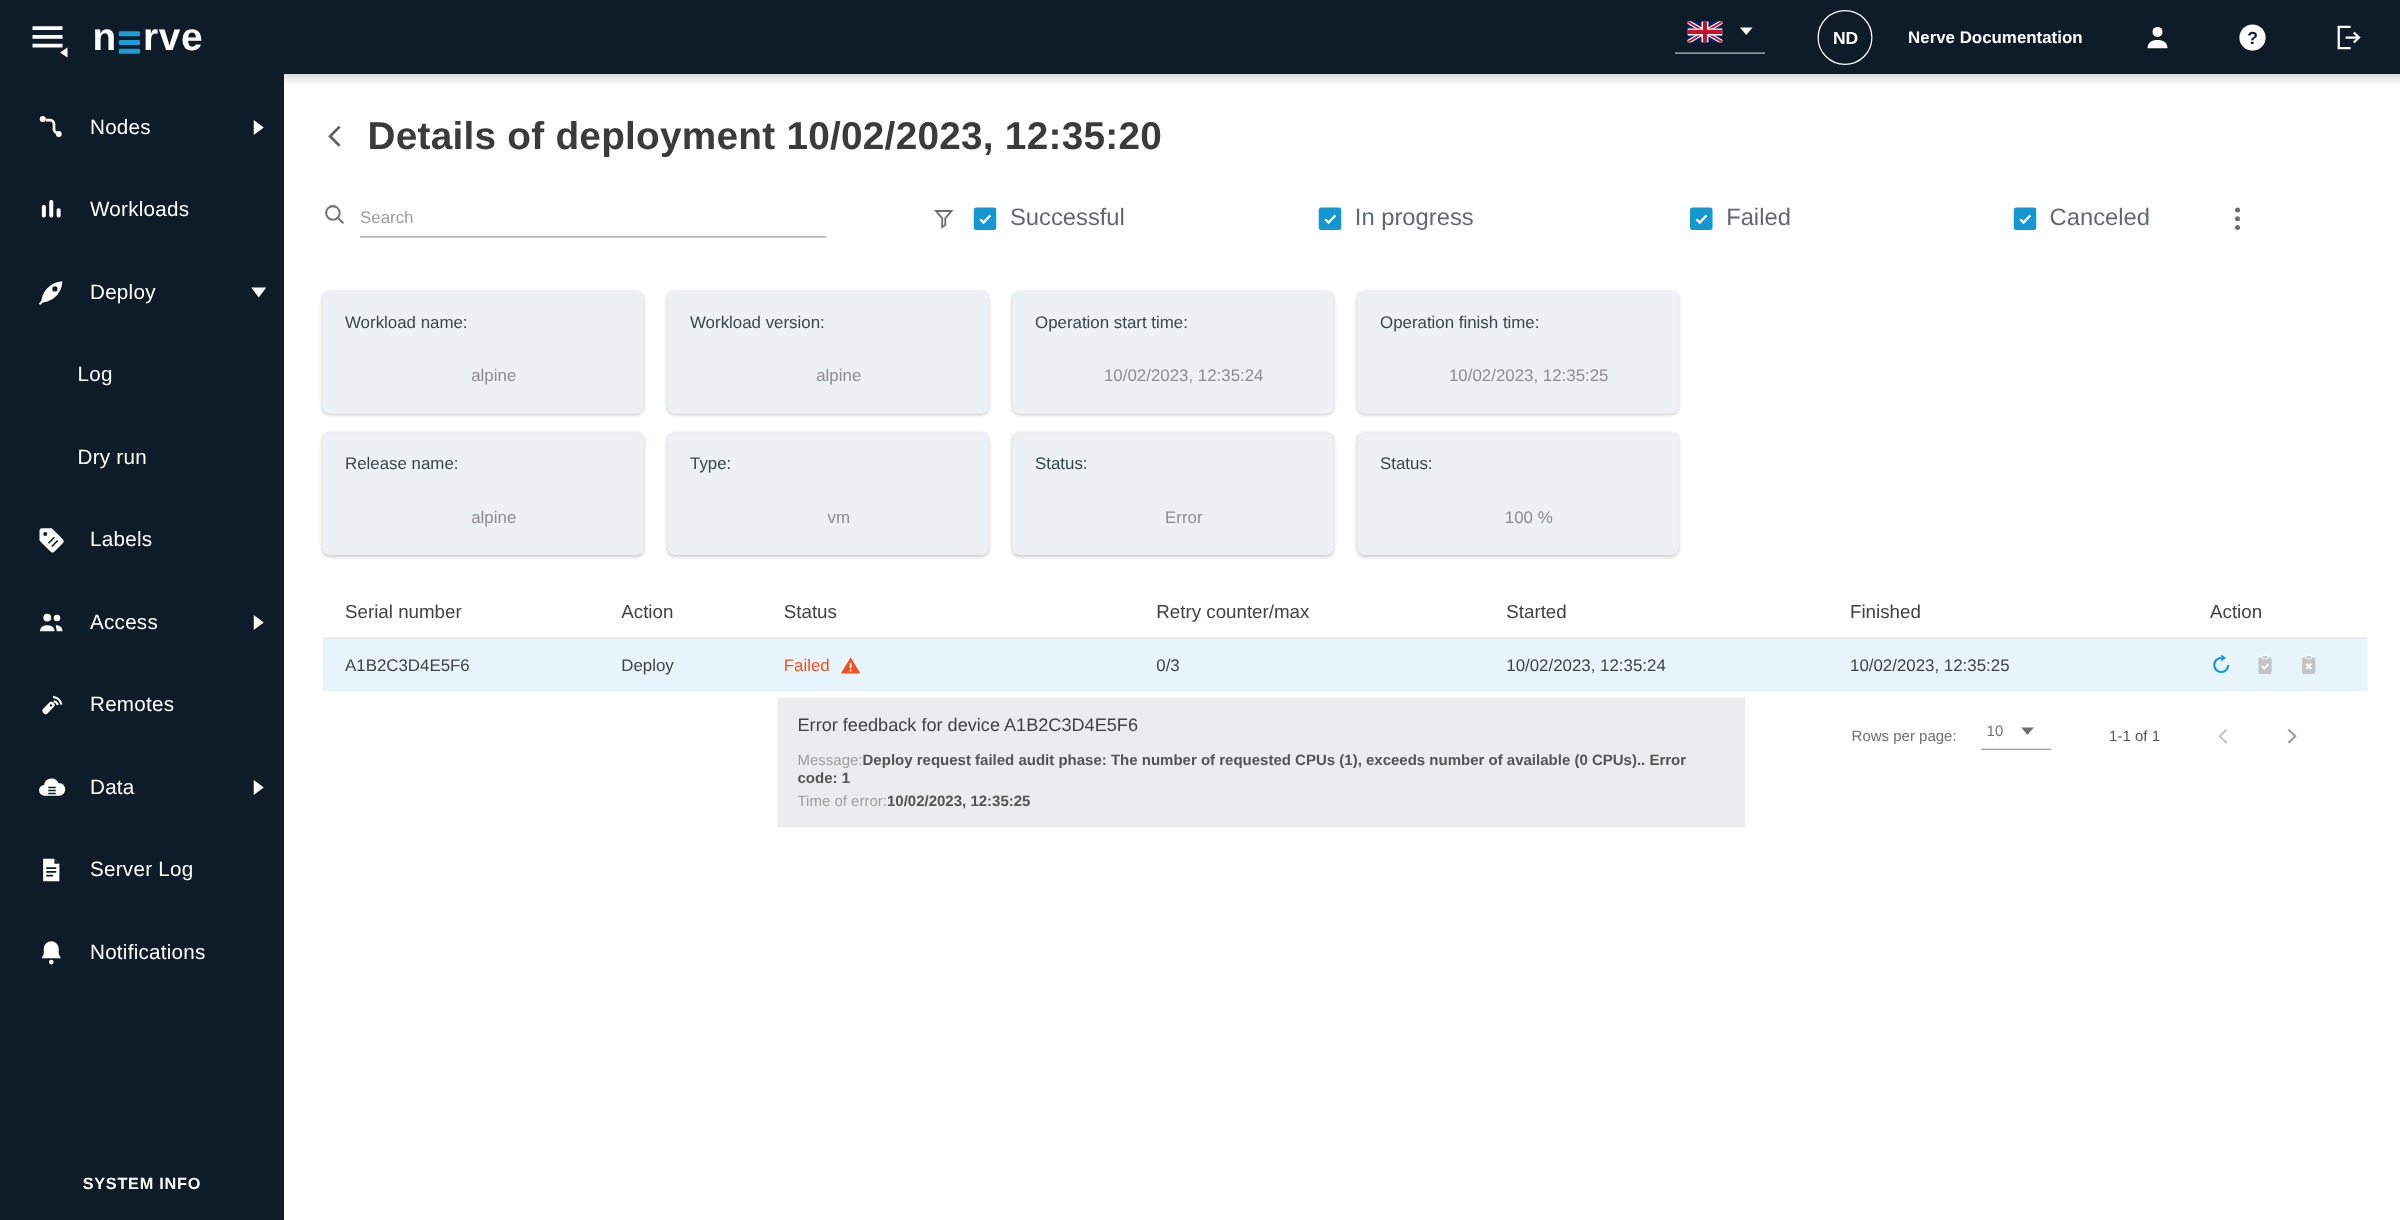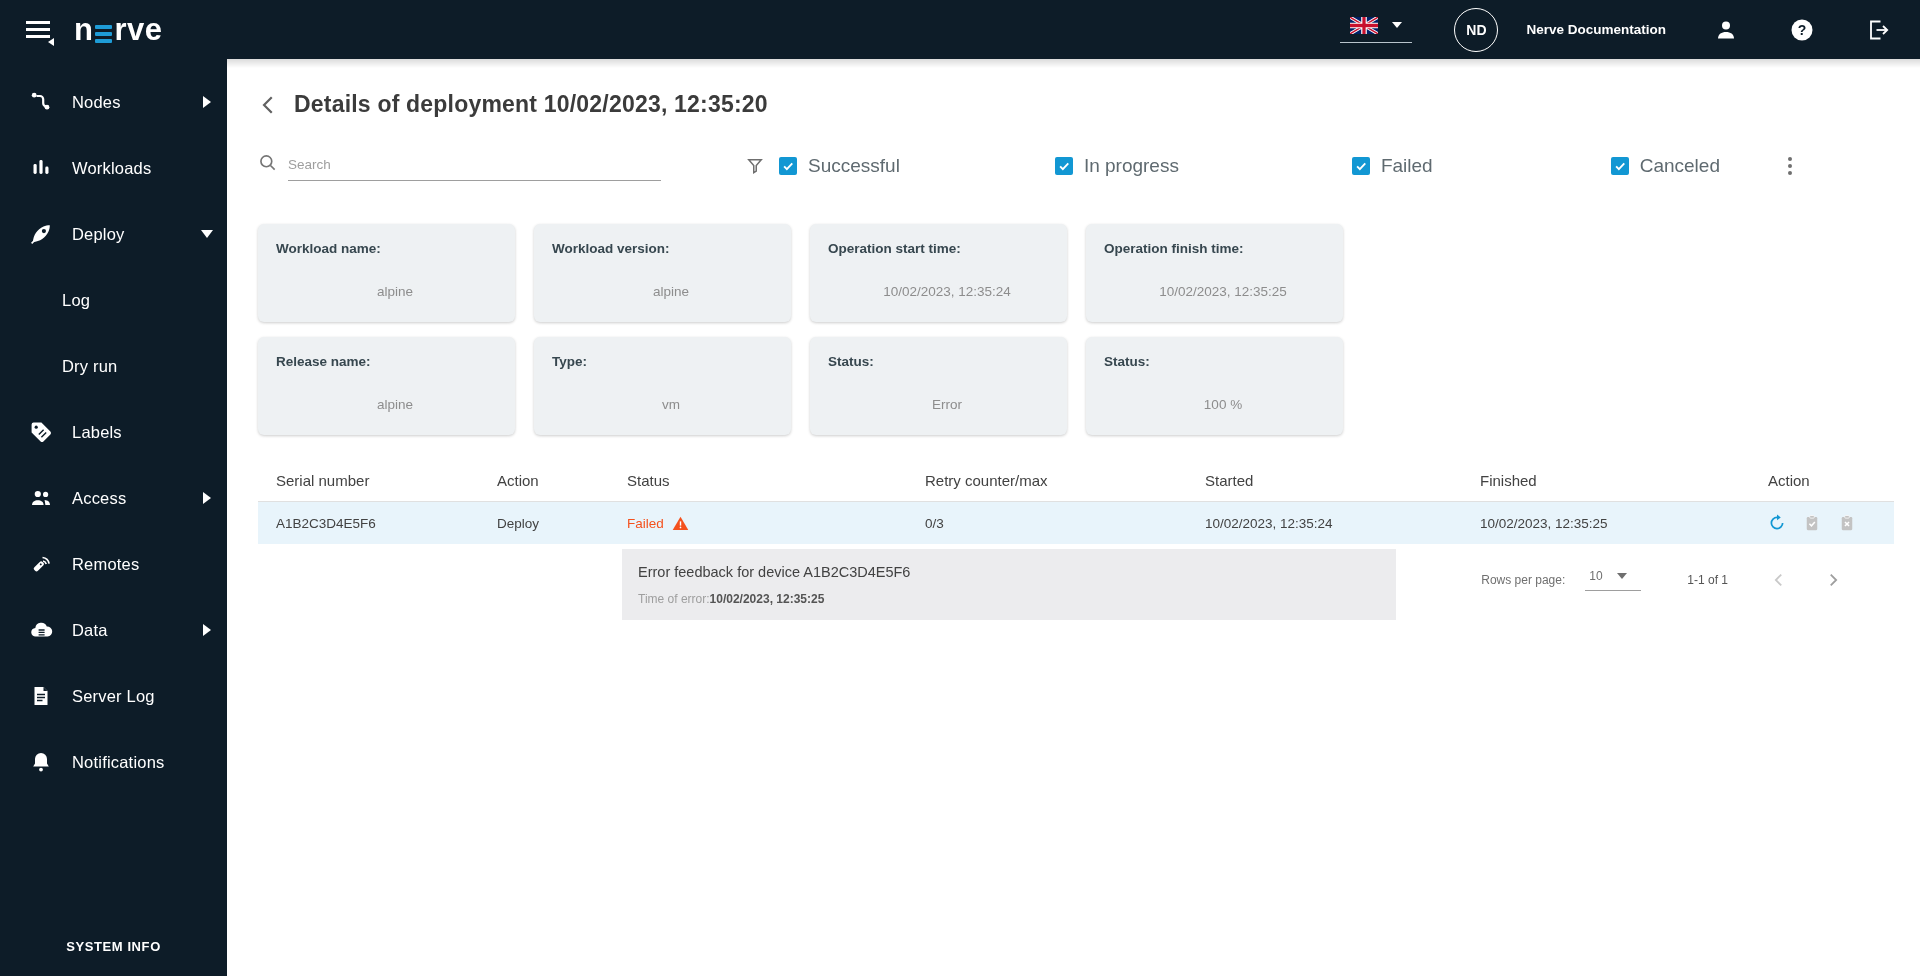--- a/index.html
+++ b/index.html
@@ -45,21 +45,21 @@
     font-size: 13px; font-weight: 700; letter-spacing: .6px; cursor: pointer; }
 
   
   .main { margin-left: 227px; margin-top: 59px; position: relative; height: 917px;
     padding-left: 31px; overflow: hidden; }
   .main::before { content: ""; position: absolute; top: 0; left: 0; right: 0; height: 9px;
     background: linear-gradient(to bottom, rgba(0,0,0,.14), rgba(0,0,0,0)); pointer-events: none; }
 
   .title-row { display: flex; align-items: center; gap: 14px; margin-top: 32px; }
   .back-btn { width: 22px; height: 22px; cursor: pointer; flex: none; }
-  .page-title { font-size: 23px; font-weight: 700; color: #3b3b3b; letter-spacing: .2px; }
+  .page-title { font-size: 31px; font-weight: 700; color: #3b3b3b; letter-spacing: .2px; }
 
   .filter-row { display: flex; align-items: center; margin-top: 30px; height: 36px; }
   .search-wrap { display: flex; align-items: flex-end; width: 403px; }
   .search-icon { width: 20px; height: 20px; margin-right: 10px; margin-bottom: 8px; }
   .search-field { flex: 1; border: none; border-bottom: 1px solid #9e9e9e; background: transparent;
     font-size: 13.5px; color: #424242; padding: 6px 0 8px; outline: none;
     font-family: "Liberation Sans", sans-serif; }
   .search-field::placeholder { color: #9e9e9e; }
   .funnel { width: 20px; height: 20px; margin-left: 84px; margin-right: 14px; cursor: pointer; }
   .cb-group { display: flex; align-items: center; cursor: pointer; }
@@ -68,21 +68,21 @@
   .cb-label { margin-left: 11px; font-size: 19px; color: #5f6a70; }
   .gap1 { margin-left: 0; } .gap2 { margin-left: 155px; } .gap3 { margin-left: 173px; } .gap4 { margin-left: 178px; }
   .kebab { margin-left: 60px; width: 20px; height: 22px; cursor: pointer; display: flex;
     flex-direction: column; align-items: center; justify-content: center; gap: 3px; }
   .kebab i { width: 4px; height: 4px; border-radius: 50%; background: #6f6f6f; }
 
   .cards { margin-top: 40px; display: grid; grid-template-columns: repeat(4, 257px);
     column-gap: 19px; row-gap: 15px; width: 1085px; }
   .card { height: 98px; background: #eef1f3; border-radius: 6px; position: relative;
     box-shadow: 0 1px 3px rgba(0,0,0,.2); padding: 17px 18px; }
-  .card-label { font-size: 13.5px; font-weight: 700; color: #37474f; }
+  .card-label { font-size: 13.5px; font-weight: 400; color: #37474f; }
   .card-value { position: absolute; left: 17px; right: 0; top: 60px; text-align: center;
     font-size: 13.5px; color: #8d8d8d; }
 
   .table { margin-top: 37px; width: 1636px; }
   .tgrid { display: grid; grid-template-columns: 221px 130px 298px 280px 275px 288px 1fr; }
   .thead { padding-bottom: 12px; border-bottom: 1px solid #e0e0e0; }
   .th { font-size: 15px; color: #424242; padding-left: 18px; }
   .trow { background: #e8f4fb; height: 42px; align-items: center; }
   .td { font-size: 13.5px; color: #424242; padding-left: 18px; display: flex; align-items: center; }
   .td.status { color: #f4511e; gap: 8px; }
@@ -399,20 +399,23 @@
           <rect x="9" y="2" width="6" height="3.5" rx="1" fill="#c3c3c3" stroke="#fff" stroke-width="1"></rect>
           <path d="M9.3 10.7l5.4 5.4M14.7 10.7l-5.4 5.4" stroke="#fff" stroke-width="2"></path>
         </svg>
       </div>
     </div>
 
     <div class="below">
       <div class="error-panel">
         <div class="error-title">Error feedback for device A1B2C3D4E5F6</div>
         <div class="error-line">
+          <span class="lbl">Message:</span><span class="val">Deploy request failed audit phase: The number of requested CPUs (1), exceeds number of available (0 CPUs).. Error code: 1</span>
+        </div>
+        <div class="error-line">
           <span class="lbl">Time of error:</span><span class="val">10/02/2023, 12:35:25</span>
         </div>
       </div>
 
       <div class="pagination">
         <span class="rpp-label">Rows per page:</span>
         <div class="rpp-select">
           <div class="rpp-row">
             <span>10</span>
             <span class="caret-down-gray"></span>

